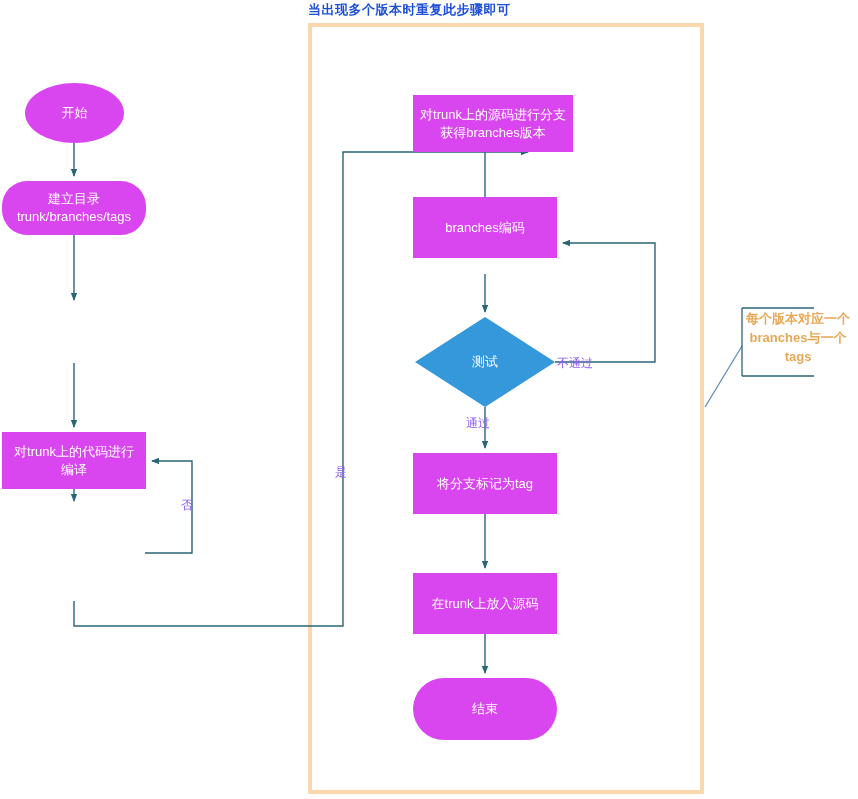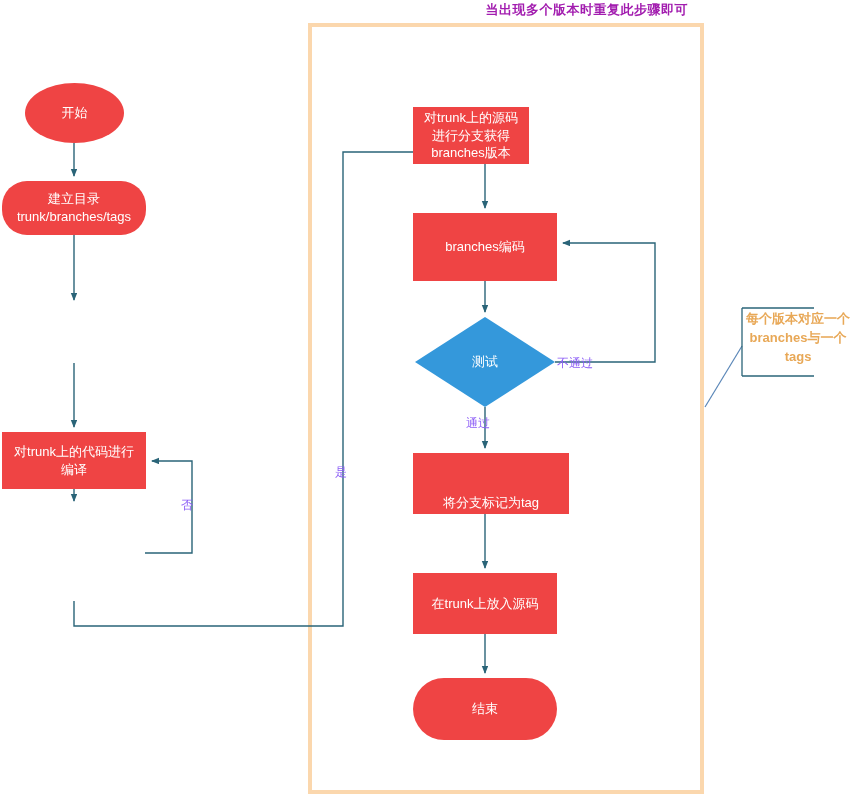--- a/index.html
+++ b/index.html
@@ -8,21 +8,21 @@
     background:#ffffff;
     font-family:"Liberation Sans","DejaVu Sans",sans-serif;
     overflow:hidden;
     position:relative;
   }
   #stage{position:absolute;left:0;top:0;width:858px;height:799px;}
   svg#edges{position:absolute;left:0;top:0;width:858px;height:799px;pointer-events:none;}
 
   .node{
     position:absolute;
-    background:#ef4444;
+    background:#d946ef;
     color:#ffffff;
     display:flex;align-items:center;justify-content:center;
     text-align:center;
     font-size:13px;
     line-height:1.35;
     box-sizing:border-box;
     padding:2px 6px;
     white-space:pre-line;
   }
   .node.terminator-start{border-radius:50%;}
@@ -50,24 +50,24 @@
   #group-box{
     position:absolute;
     left:308px;top:23px;
     width:396px;height:771px;
     border:4px solid #fbd7ad;
     box-sizing:border-box;
     background:transparent;
   }
   #group-title{
     position:absolute;
-    left:292px;top:1px;
+    left:308px;top:1px;
     width:396px;
-    text-align:right;
-    color:#a21caf;
+    text-align:left;
+    color:#1d4ed8;
     font-weight:bold;
     font-size:13px;
     letter-spacing:0.5px;
   }
 
   #annotation{
     position:absolute;
     left:740px;top:307px;
     width:112px;height:70px;
     box-sizing:border-box;
@@ -136,36 +136,36 @@
     <span>建立目录
 trunk/branches/tags</span>
   </div>
 
 
   <div class="node" style="left:2px;top:432px;width:144px;height:57px;">
     <span>对trunk上的代码进行编译</span>
   </div>
 
 
-  <div class="node" style="left:413px;top:95px;width:116px;height:57px;margin-top:12px;">
+  <div class="node" style="left:413px;top:95px;width:160px;height:57px;">
     <span>对trunk上的源码进行分支获得branches版本</span>
   </div>
 
-  <div class="node" style="left:413px;top:213px;width:144px;height:68px;">
+  <div class="node" style="left:413px;top:197px;width:144px;height:61px;">
     <span>branches编码</span>
   </div>
 
   <div class="node decision" style="left:415px;top:317px;width:140px;height:90px;">
     <svg class="diamond-shape" viewBox="0 0 140 90" preserveAspectRatio="none">
       <polygon points="70,0 140,45 70,90 0,45" fill="#3498db"></polygon>
     </svg>
     <span class="diamond-label">测试</span>
   </div>
 
-  <div class="node" style="left:413px;top:453px;width:156px;height:61px;align-items:flex-end;">
+  <div class="node" style="left:413px;top:453px;width:144px;height:61px;">
     <span>将分支标记为tag</span>
   </div>
 
   <div class="node" style="left:413px;top:573px;width:144px;height:61px;">
     <span>在trunk上放入源码</span>
   </div>
 
   <div class="node terminator-end" style="left:413px;top:678px;width:144px;height:62px;">
     <span>结束</span>
   </div>

